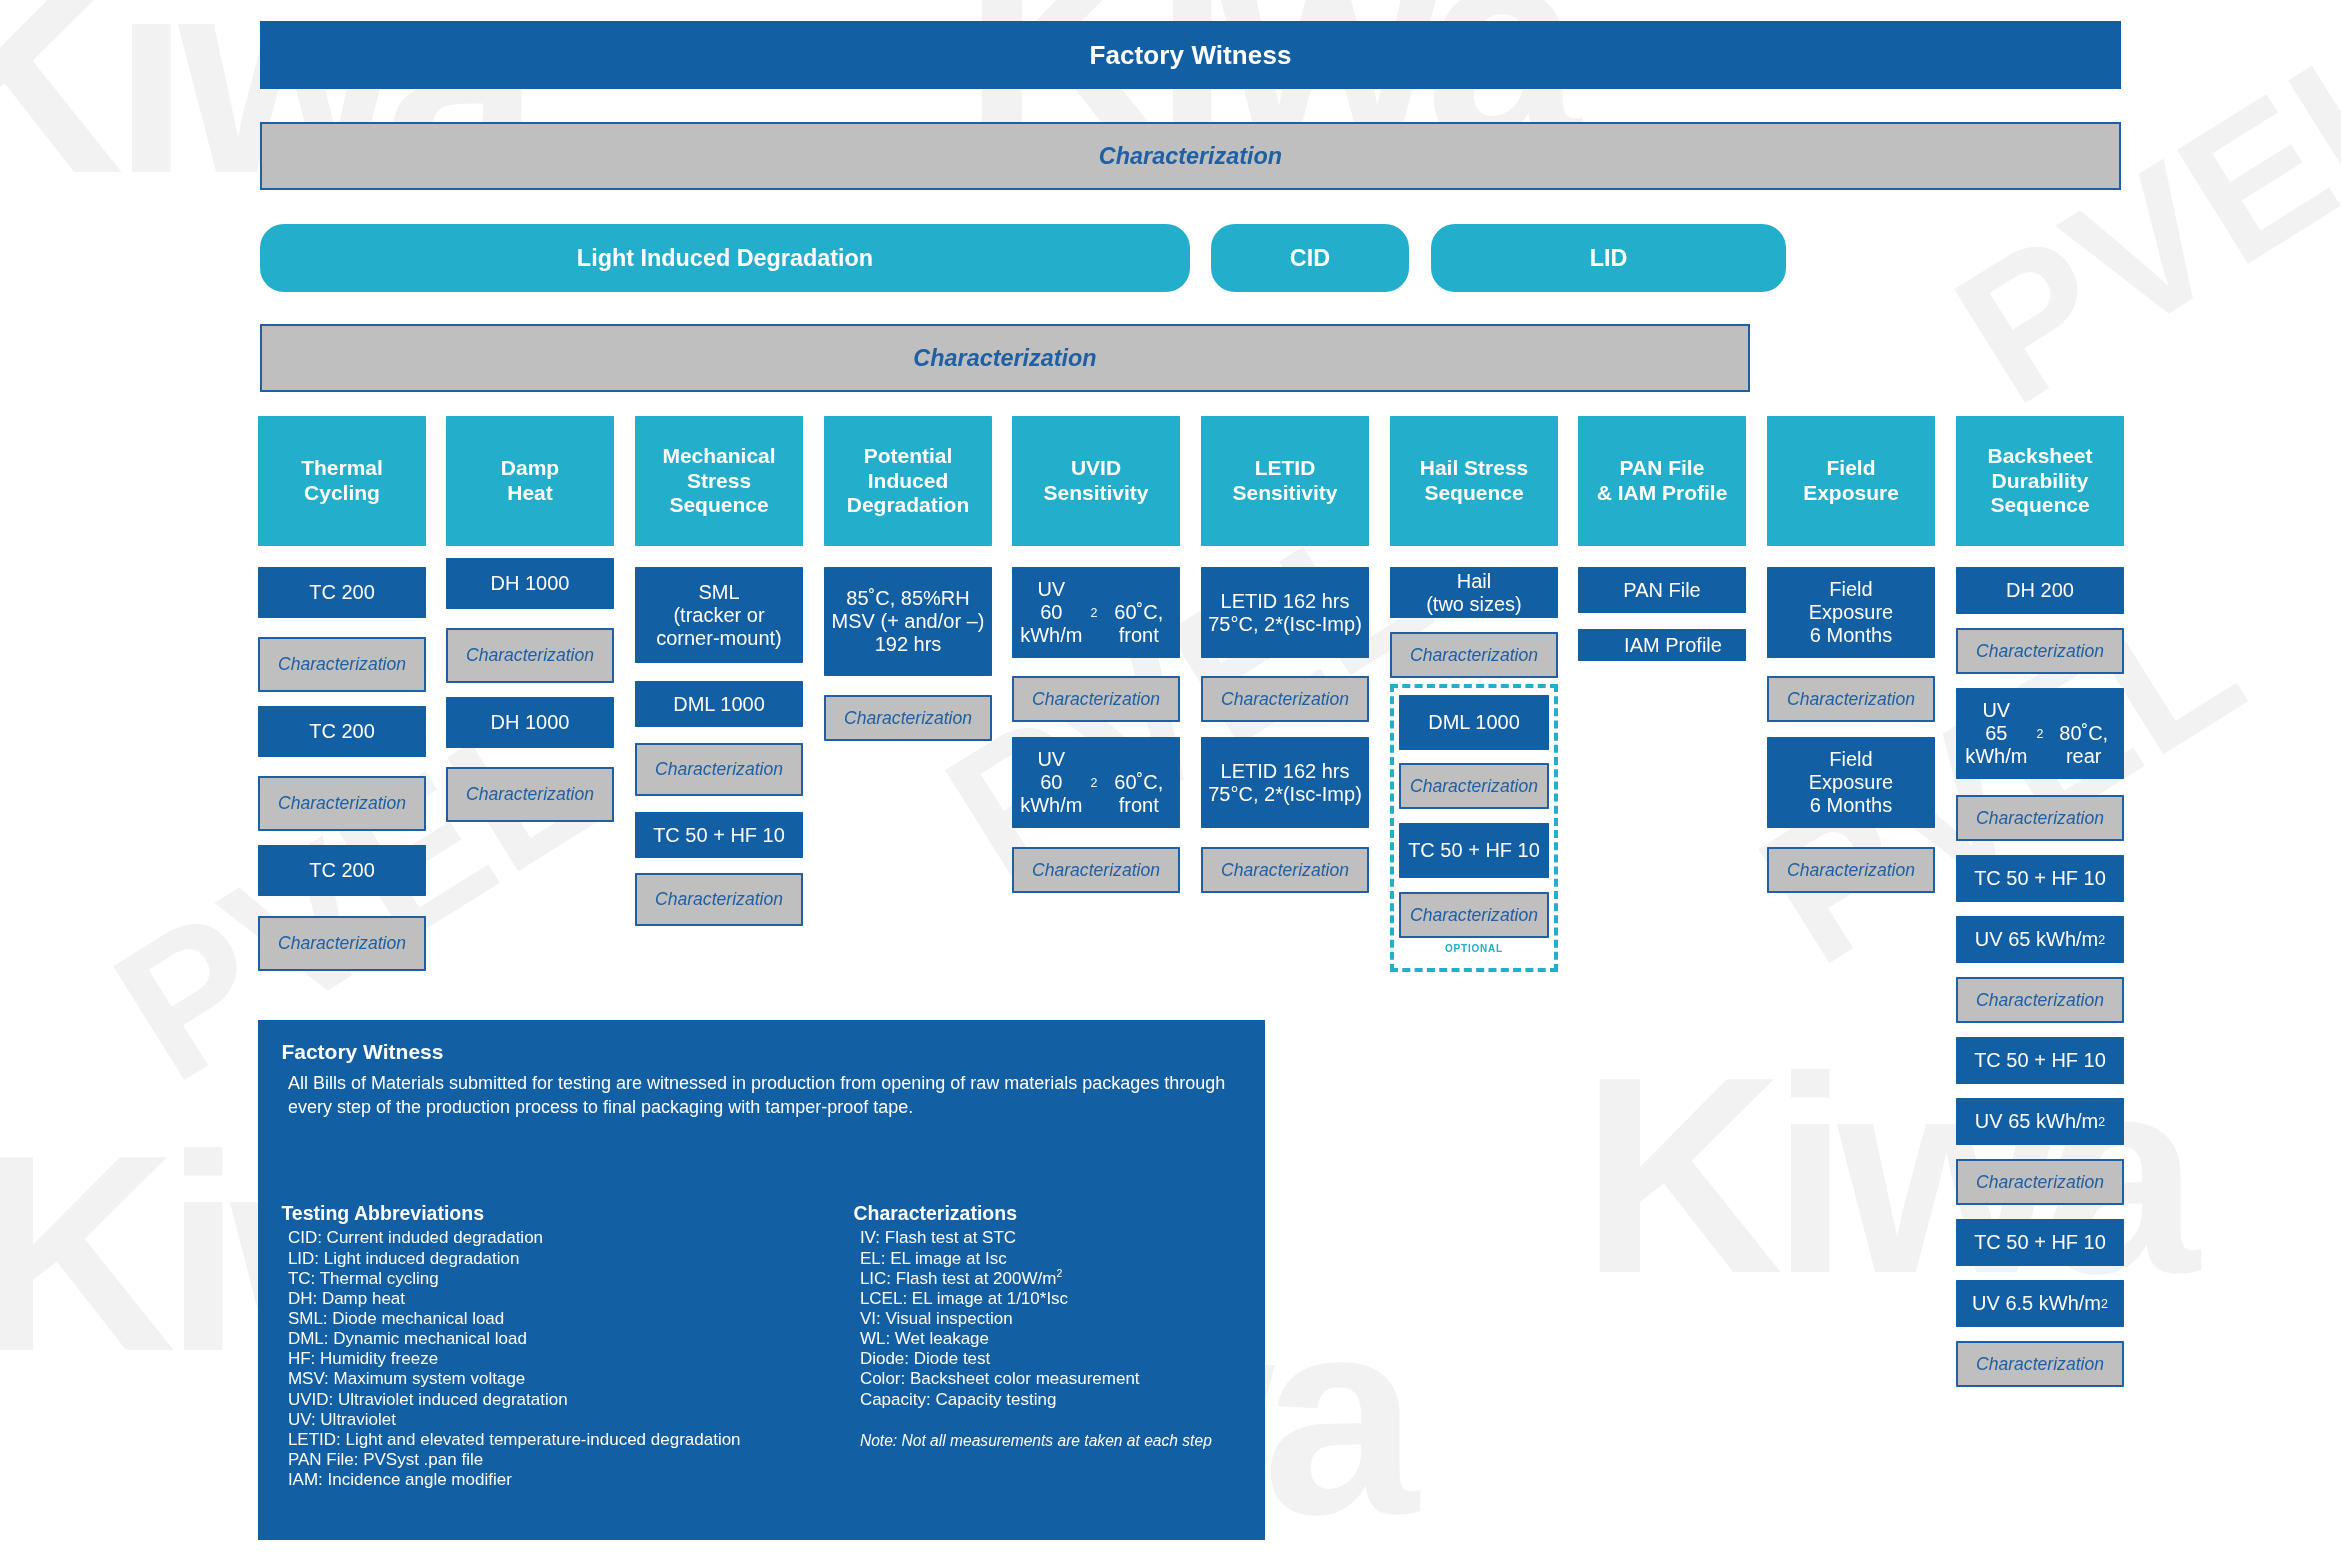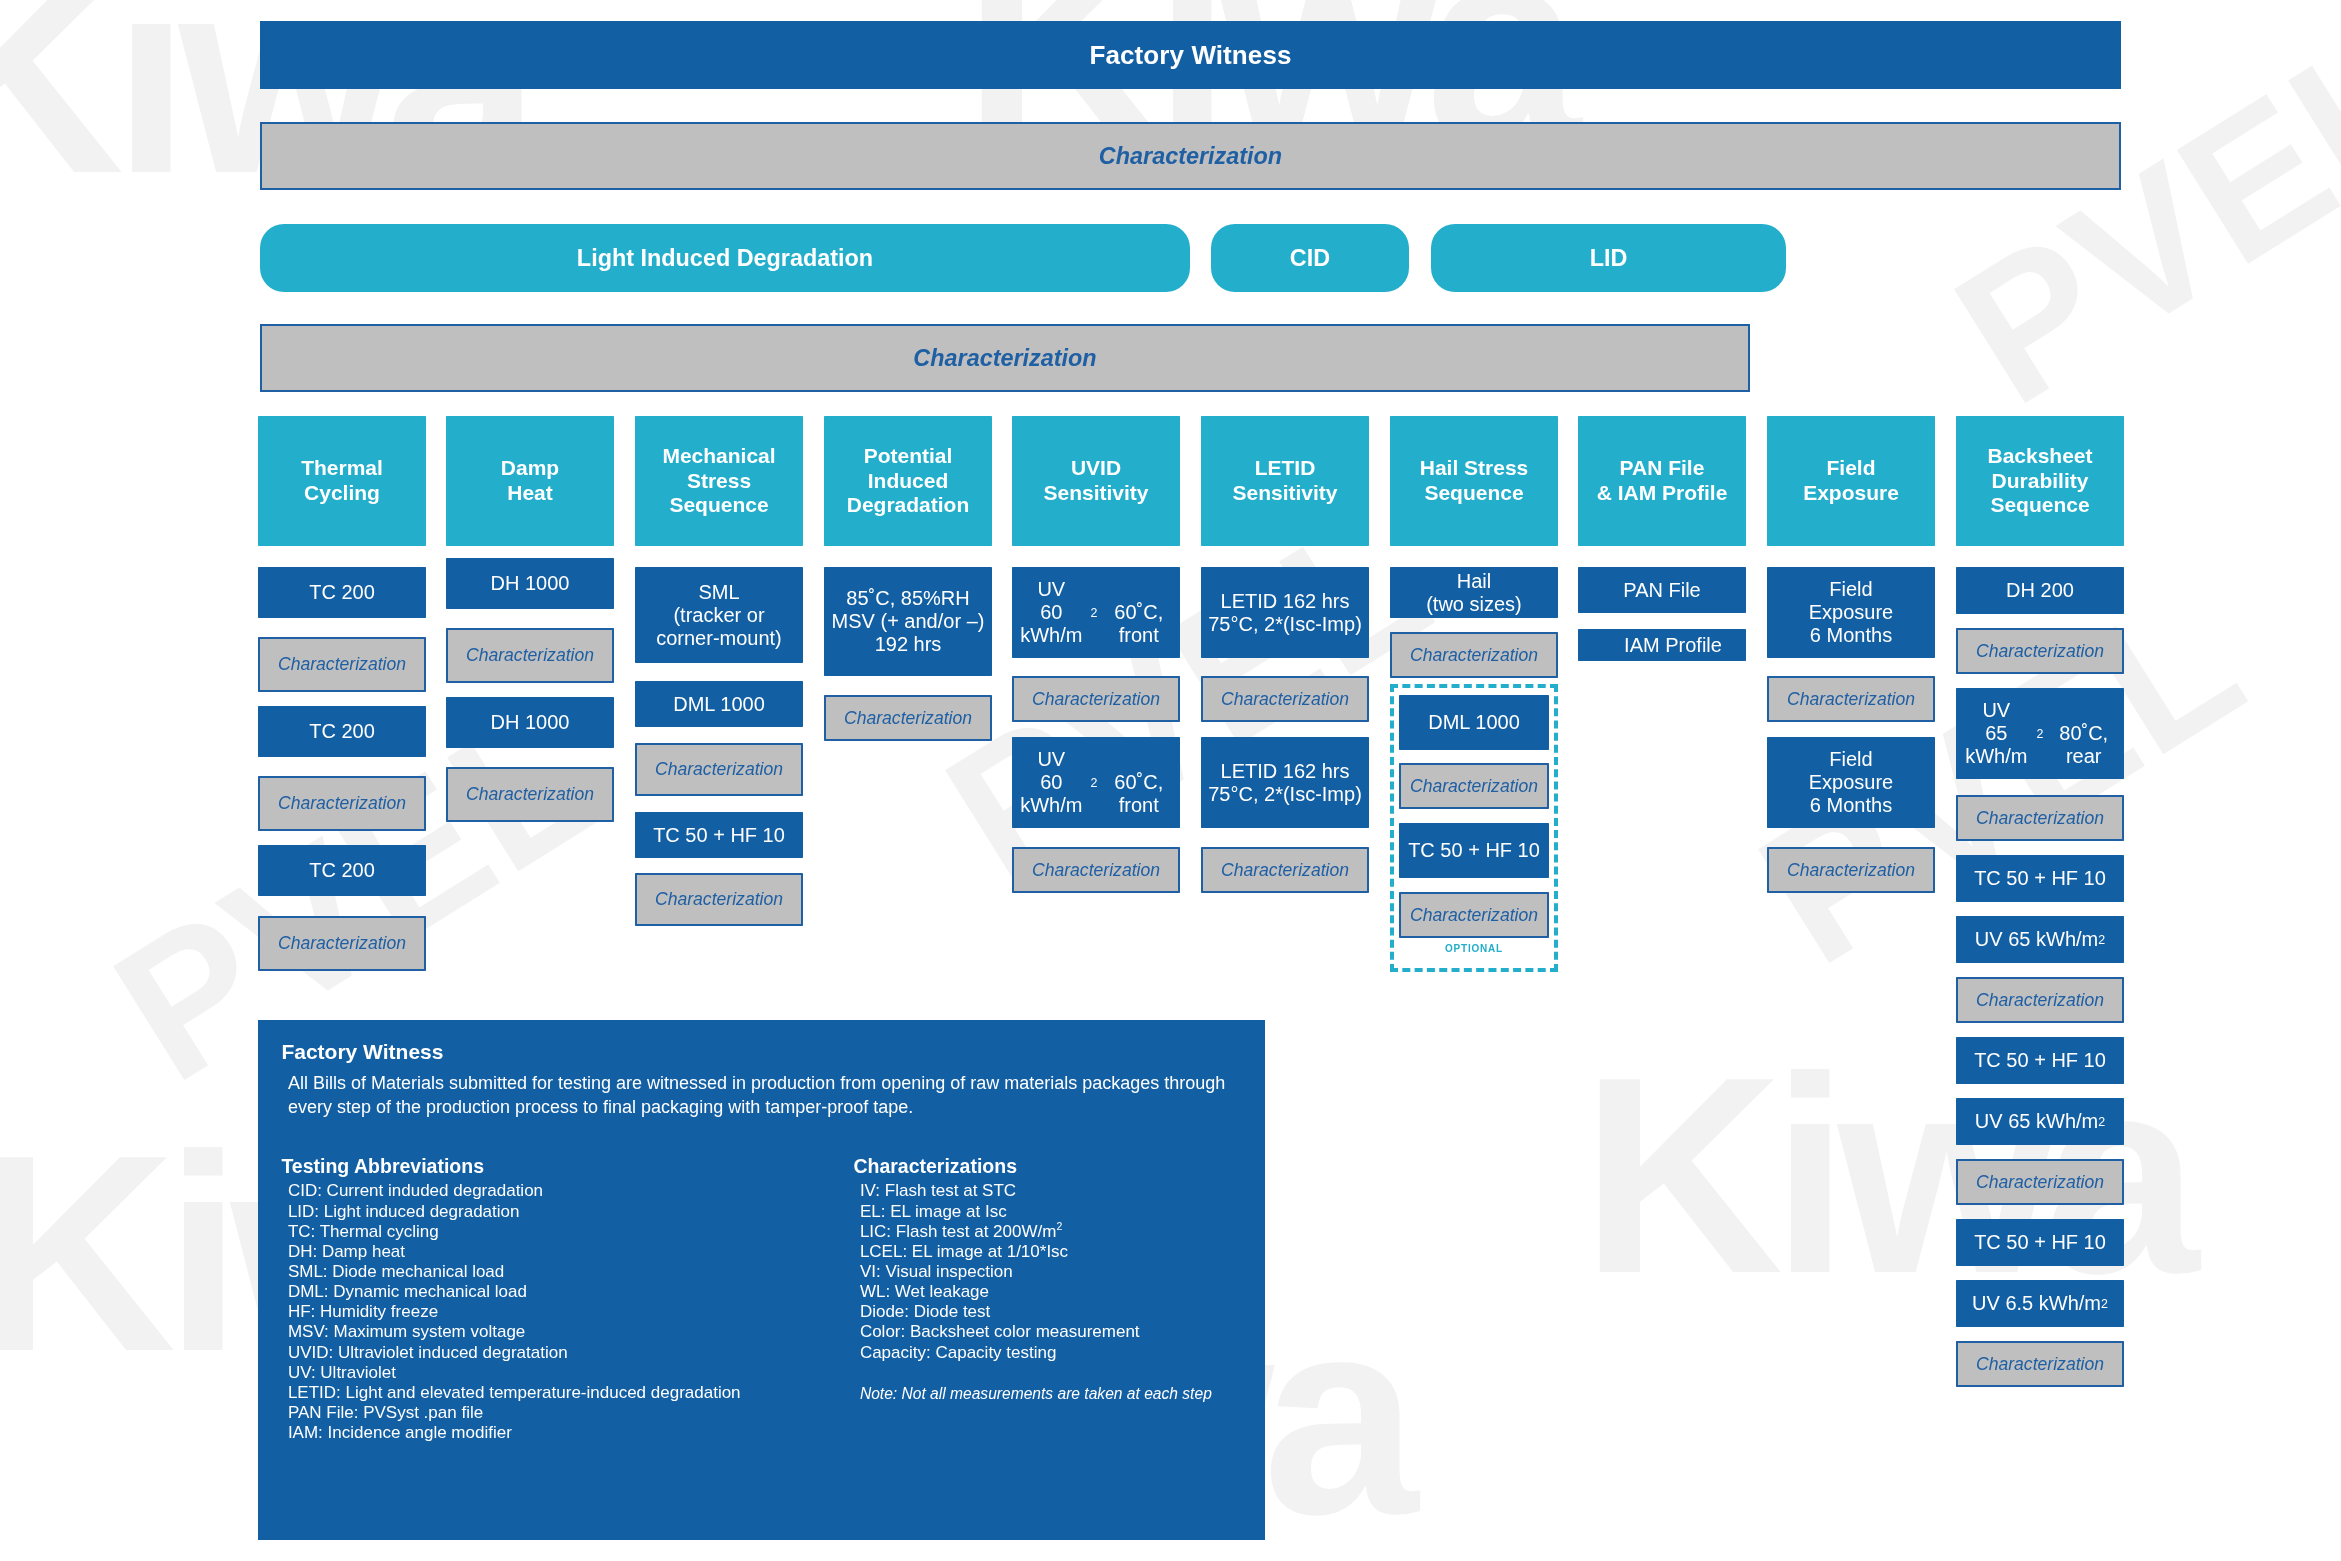--- a/index.html
+++ b/index.html
@@ -75,21 +75,21 @@
   }
 
   
   #legend{
     position:absolute;left:258px;top:1020px;width:1007px;height:520px;
     background:#135FA3;color:#ffffff;box-sizing:border-box;padding:19.5px 23.4px;
   }
   #legend .lg-title{font-size:21px;font-weight:bold;margin:0 0 7.8px 0;}
   #legend .lg-desc{font-size:18px;line-height:1.34;margin:0 0 35px 6.5px;max-width:950px;}
   #legend .cols{display:flex;gap:0;}
-  #legend .lcol{flex:0 0 auto;}
+  #legend .lcol{flex:0 0 auto;margin-top:47px;}
   #legend .lcol.left{width:572px;}
   #legend .lcol.right{width:397px;}
   #legend .lg-sub{font-size:19.5px;font-weight:bold;margin:0 0 3.9px 0;}
   #legend ul{list-style:none;margin:0;padding:0 0 0 6.5px;}
   #legend li{font-size:17px;line-height:1.185;white-space:nowrap;}
   #legend li sup{font-size:.62em;vertical-align:super;line-height:0;}
   #legend .lg-note{font-size:15.6px;font-style:italic;margin-top:22px;padding-left:6.5px;}
 </style>
 </head>
 <body>

